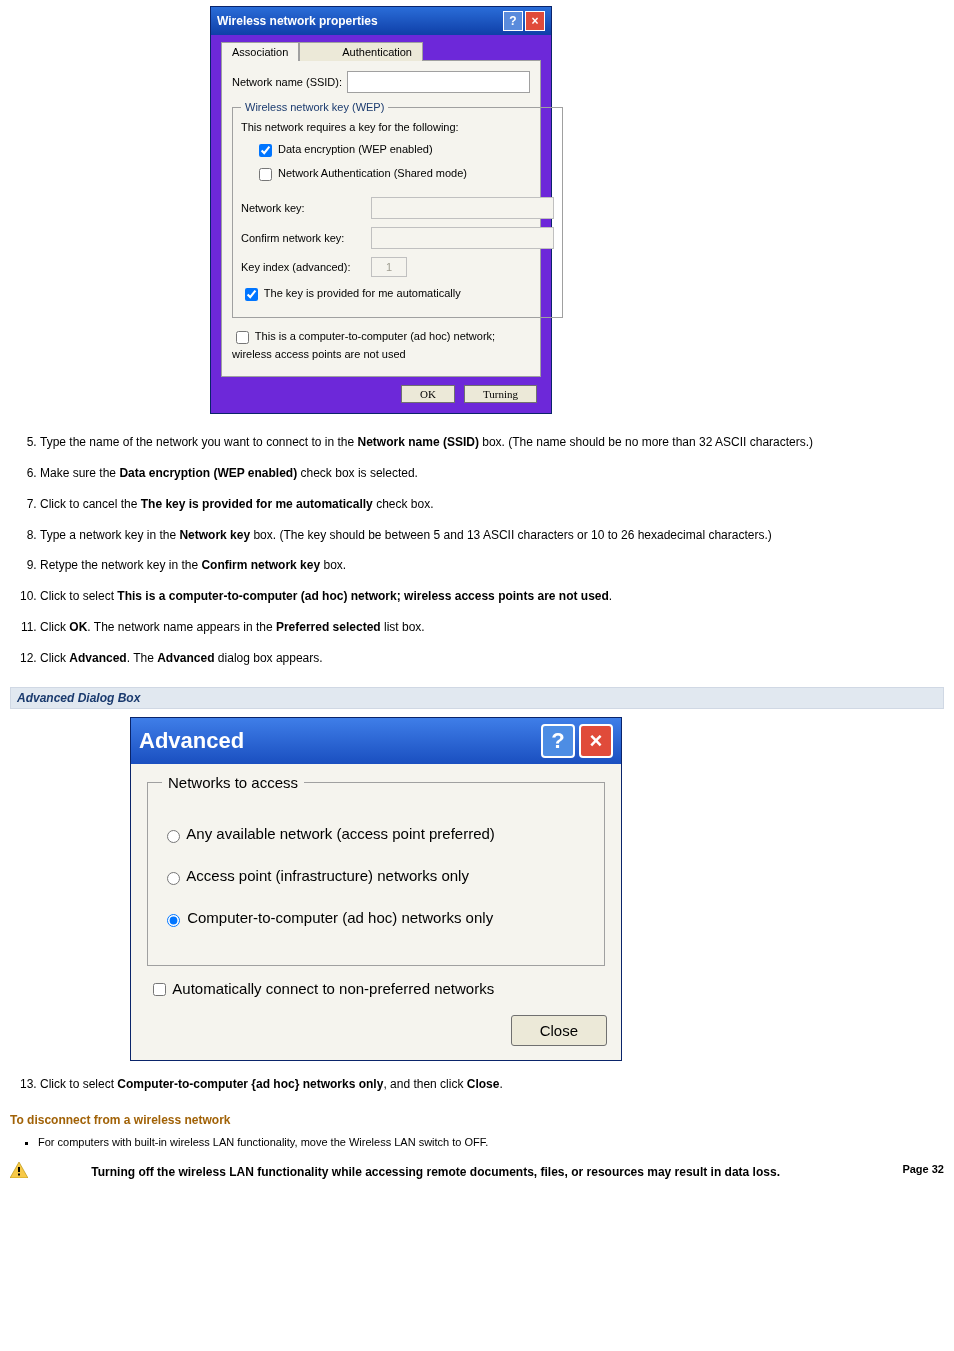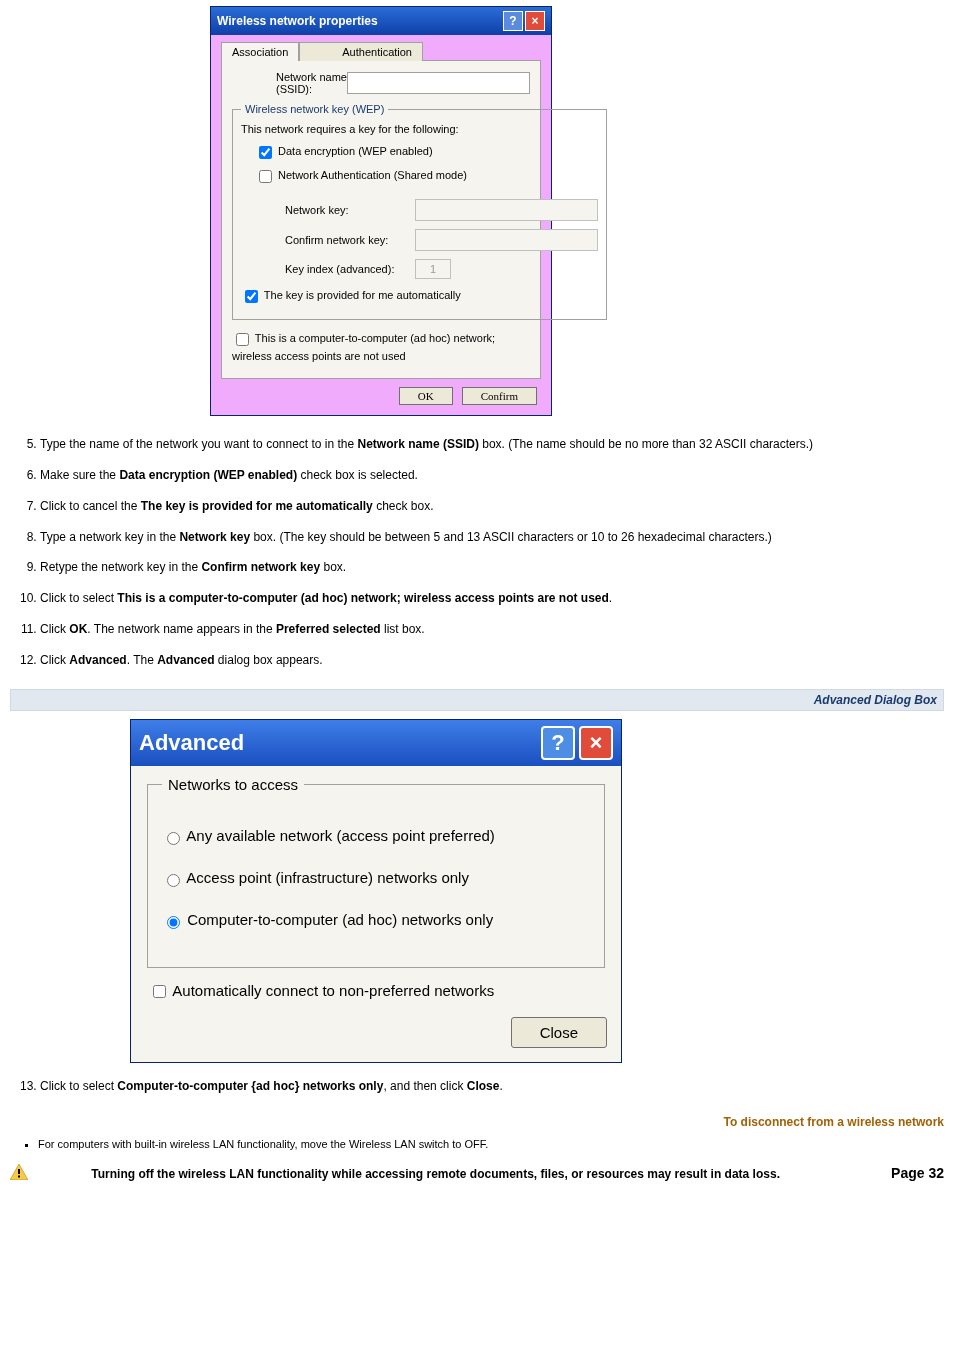--- a/index.html
+++ b/index.html
@@ -32,21 +32,20 @@
   }
   h4.subhead {
     background: #e1e8f0;
     color: #1a3a6e;
     font-style: italic;
     font-weight: bold;
     font-size: 12px;
     padding: 3px 6px;
     margin: 9px 0 8px 0;
     border: 1px solid #d0d8e4;
-    text-align: right;
   }
   h4.subhead.plain {
     background: none;
     border: none;
     padding: 0;
     color: #a16207;
     font-style: normal;
     font-weight: bold;
   }
   ul.bullets {
@@ -63,21 +62,21 @@
     margin: 6px 0;
     line-height: 1.4;
   }
   .warning-row .warn-icon {
     display: inline-block;
     vertical-align: middle;
     margin-right: 60px;
   }
   .page-num {
     float: right;
-    font-size: 14px;
+    font-size: 11px;
     font-weight: bold;
   }
 
   
   .xp-dialog {
     width: 340px;
     border: 1px solid #0a246a;
     background: #ece9d8;
     font-family: Tahoma, Arial, sans-serif;
     font-size: 11px;
@@ -100,38 +99,38 @@
     border: 1px solid #fff;
     margin-left: 2px;
     display: flex;
     align-items: center;
     justify-content: center;
     font-weight: bold;
     font-size: 12px;
   }
   .xp-btn-help { background: #5a8bdc; color: #fff; }
   .xp-btn-close { background: #e04b3a; color: #fff; }
-  .xp-body { background: #f0abfc; padding: 6px 10px 10px 10px; }
+  .xp-body { background: #6d28d9; padding: 6px 10px 10px 10px; }
   .xp-tabs { display: flex; }
   .xp-tab {
     padding: 3px 10px;
     border: 1px solid #a0a0a0;
     border-bottom: none;
     background: #f5f4ee;
     font-size: 11px;
     position: relative;
     top: 1px;
   }
   .xp-tab.inactive { background: #ece9d8; padding-left: 42px; }
   .xp-tabpanel {
     border: 1px solid #a0a0a0;
     background: #f5f4ee;
     padding: 10px;
   }
-  .form-row { display: flex; align-items: center; margin-bottom: 8px; margin-left: 44px; }
+  .form-row { display: flex; align-items: center; margin-bottom: 8px; }
   .form-row label { width: 130px; color: #000; }
   .form-row input[type="text"] {
     flex: 1;
     border: 1px solid #a0a0a0;
     height: 18px;
     background: #fff;
   }
   fieldset.xp {
     border: 1px solid #a0a0a0;
     margin: 4px 0 10px 0;
@@ -268,21 +267,21 @@
             <span>The key is provided for me automatically</span>
           </div>
         </fieldset>
         <div class="checkbox-row" style="line-height:1.3;">
           <input type="checkbox" style="">
           <span>This is a computer-to-computer (ad hoc) network; wireless access points are not used</span>
         </div>
       </div>
       <div class="xp-buttons">
         <button class="xp-button">OK</button>
-        <button class="xp-button">Confirm</button>
+        <button class="xp-button">Turning</button>
       </div>
     </div>
   </div>
 </div>
 
 <ol class="steps" start="5">
   <li>
     <span>Type the name of the network you want to connect to in the </span><b>Network name (SSID)</b><span> box. (The name should be no more than 32 ASCII characters.)</span>
   </li>
   <li>

